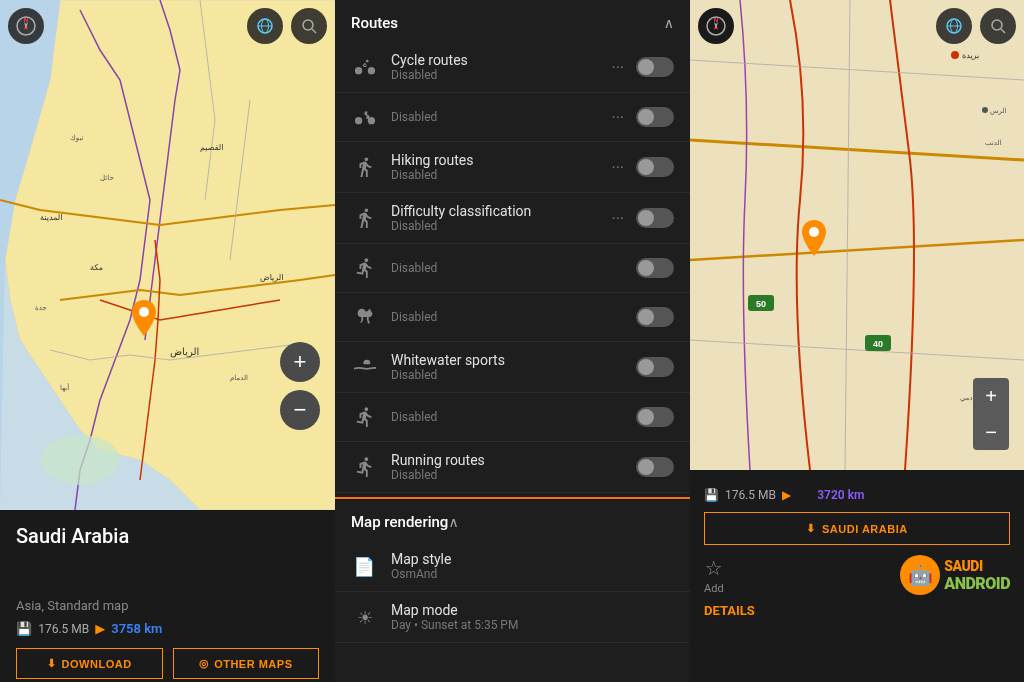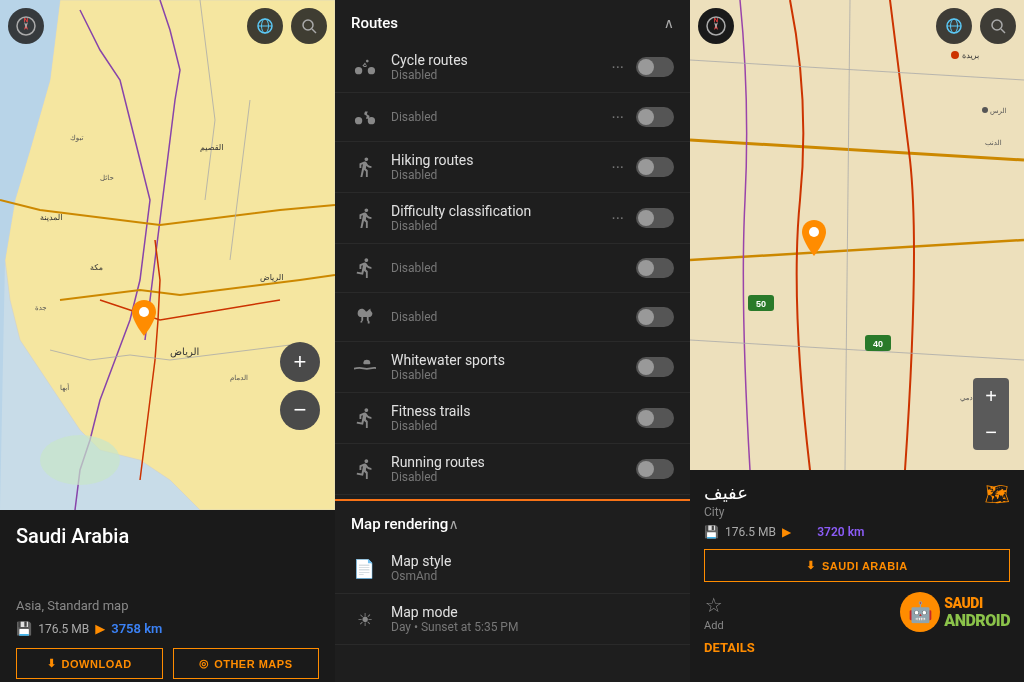--- a/index.html
+++ b/index.html
@@ -683,21 +683,20 @@
     </div>
   </div>
 
   <div class="route-item">
     <div class="route-icon">
       <svg viewBox="0 0 24 24">
           <path d="M13.49 5.48c1.1 0 2-.9 2-2s-.9-2-2-2-2 .9-2 2 .9 2 2 2zm-3.6 13.9l1-4.4 2.1 2v6h2v-7.5l-2.1-2 .6-3c1.3 1.5 3.3 2.5 5.5 2.5v-2c-1.9 0-3.5-1-4.3-2.4l-1-1.6c-.4-.6-1-1-1.7-1-.3 0-.5.1-.8.1l-5.2 2.2v4.7h2v-3.4l1.8-.7-1.6 8.1-4.9-1-.4 2 7 1.4z"></path>
         </svg>
     </div>
     <div class="route-text">
-      <div class="route-name">Fitness trails</div>
       <div class="route-status">Disabled</div>
     </div>
     <div class="route-actions">
       <div class="toggle"></div>
     </div>
   </div>
 
   <div class="route-item">
     <div class="route-icon">
       <svg viewBox="0 0 24 24">
@@ -804,27 +803,20 @@
     </div>
 
     
     <div class="map-controls-right">
       <button class="map-btn-right">+</button>
       <button class="map-btn-right">−</button>
     </div>
   </div>
 
   <div class="right-info">
-    <div style="display:flex; justify-content:space-between; align-items:flex-start;">
-      <div>
-        <div class="city-name">عفيف</div>
-        <div class="city-type">City</div>
-      </div>
-      <div style="color:#ff8c00; font-size:20px;">🗺</div>
-    </div>
 
     <div class="right-info-row">
       <span>💾</span>
       <span>176.5 MB</span>
       <span class="arrow-orange">▶</span>
       <span class="dist-orange">3720 km</span>
     </div>
 
     <button class="btn-saudi">
       <span>⬇</span>

